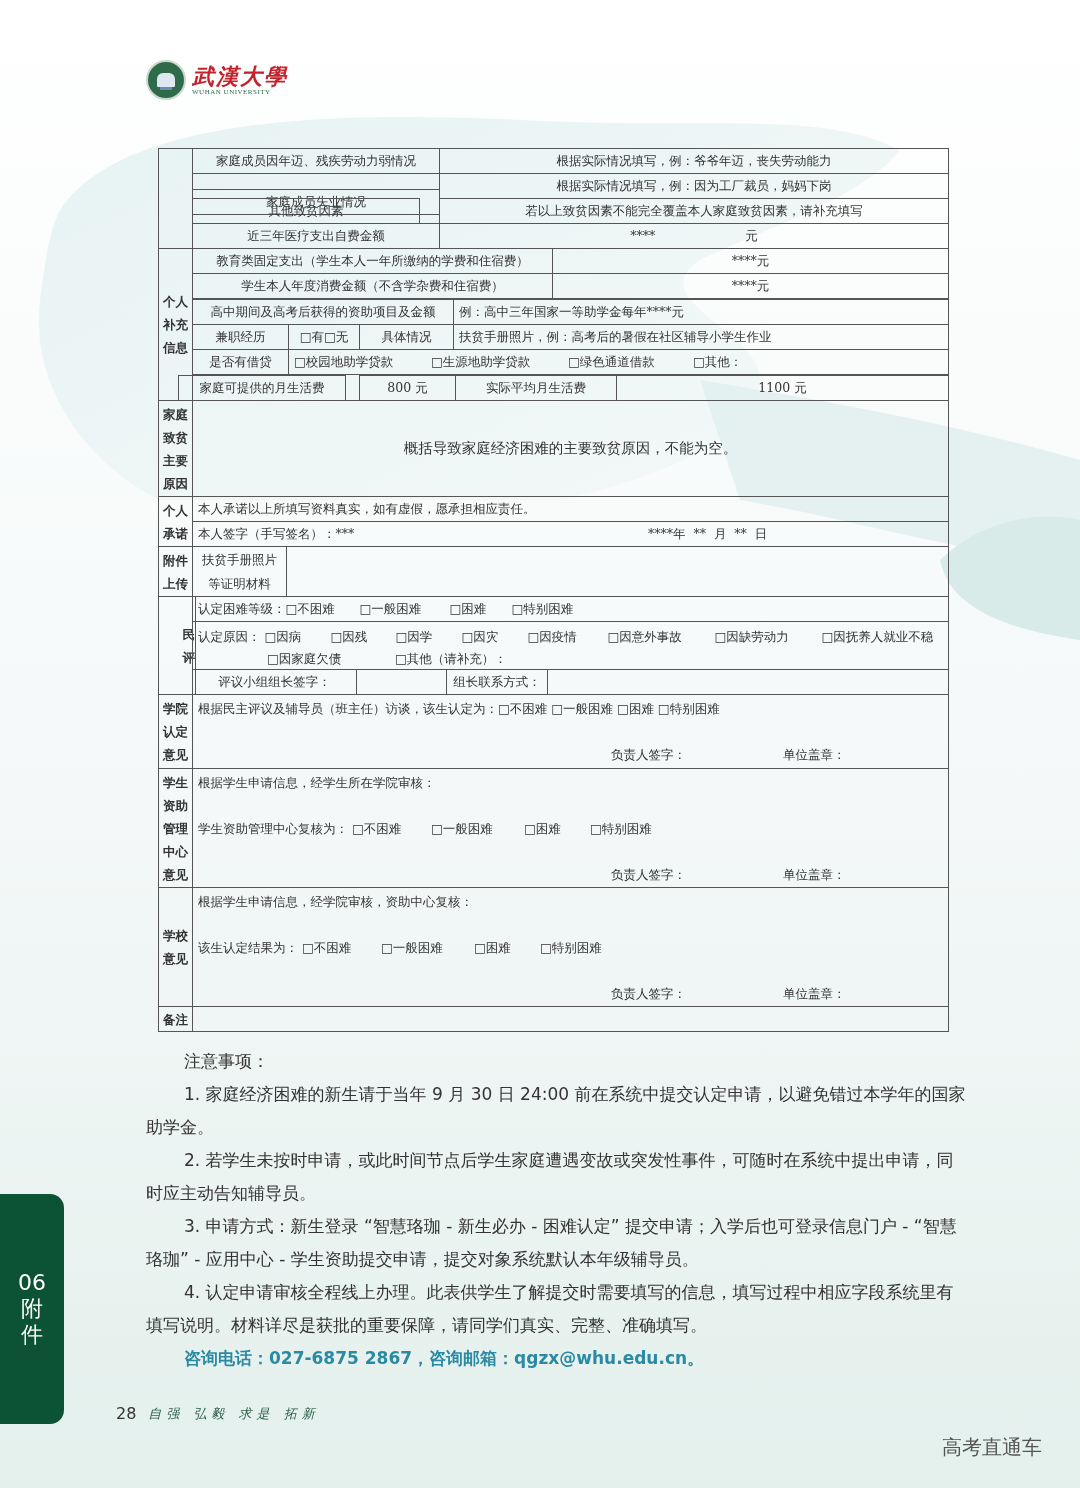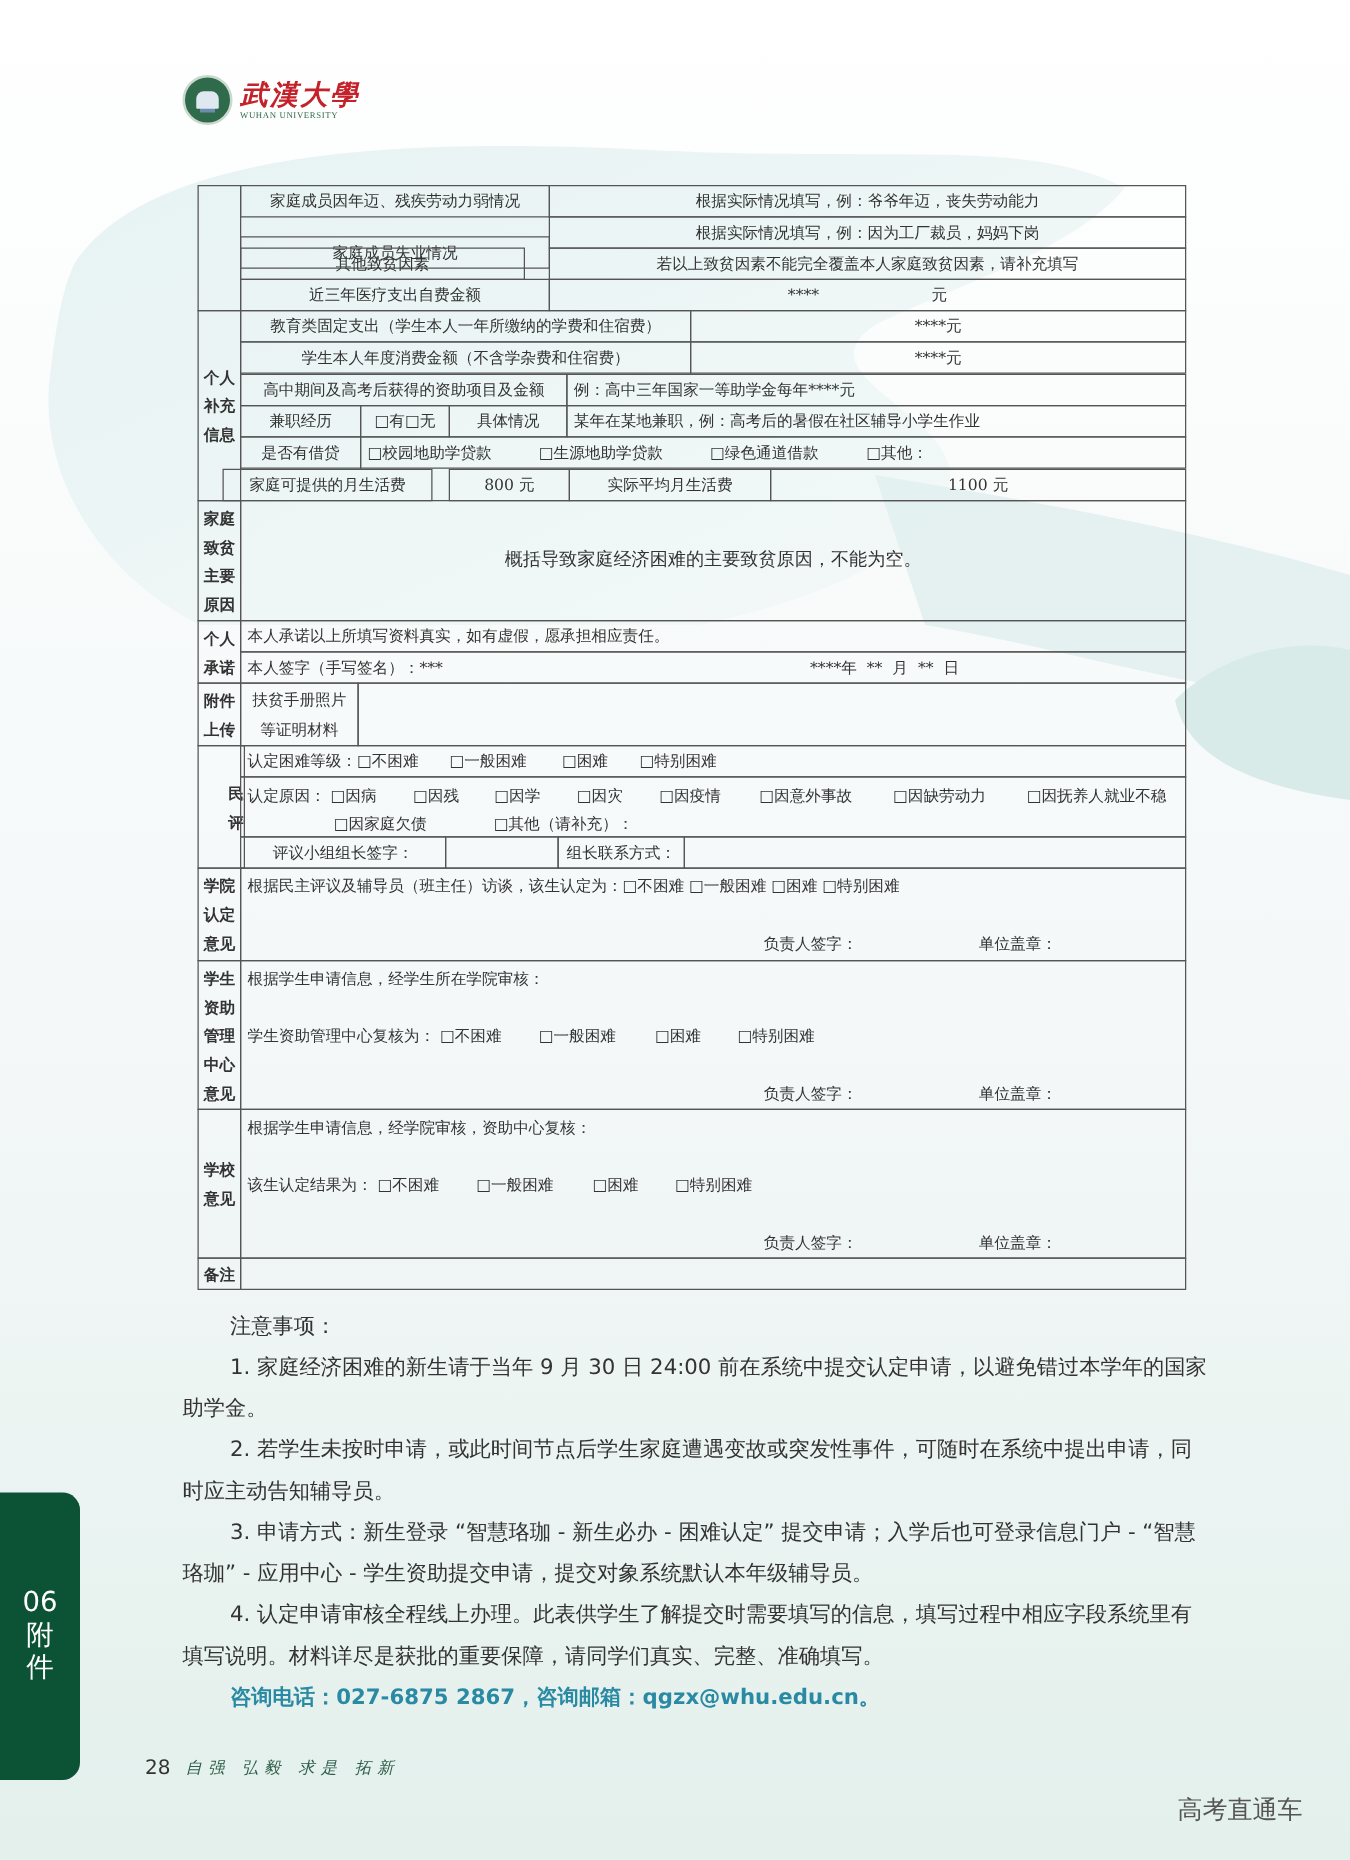--- a/index.html
+++ b/index.html
@@ -81,21 +81,21 @@
   </div>
   <div class="cell c" style="left:34px;top:100px;width:361px;height:26px;">教育类固定支出（学生本人一年所缴纳的学费和住宿费）</div>
   <div class="cell c" style="left:394px;top:100px;width:397px;height:26px;">****元</div>
   <div class="cell c" style="left:34px;top:125px;width:361px;height:26px;">学生本人年度消费金额（不含学杂费和住宿费）</div>
   <div class="cell c" style="left:394px;top:125px;width:397px;height:26px;">****元</div>
   <div class="cell c" style="left:34px;top:151px;width:262px;height:26px;">高中期间及高考后获得的资助项目及金额</div>
   <div class="cell l" style="left:295px;top:151px;width:496px;height:26px;">例：高中三年国家一等助学金每年****元</div>
   <div class="cell c" style="left:34px;top:176px;width:97px;height:26px;">兼职经历</div>
   <div class="cell c" style="left:130px;top:176px;width:72px;height:26px;">□有□无</div>
   <div class="cell c" style="left:201px;top:176px;width:95px;height:26px;">具体情况</div>
-  <div class="cell l" style="left:295px;top:176px;width:496px;height:26px;">某年在某地兼职，例：高考后的暑假在社区辅导小学生作业</div>
+  <div class="cell l" style="left:295px;top:176px;width:496px;height:26px;">扶贫手册照片，例：高考后的暑假在社区辅导小学生作业</div>
   <div class="cell c" style="left:34px;top:201px;width:97px;height:26px;">是否有借贷</div>
   <div class="cell l" style="left:130px;top:201px;width:661px;height:26px;">
     <span style="width:137px;display:inline-block;">□校园地助学贷款</span>
     <span style="width:137px;display:inline-block;">□生源地助学贷款</span>
     <span style="width:125px;display:inline-block;">□绿色通道借款</span>
     <span>□其他：</span>
   </div>
   <div class="cell c" style="left:20px;top:227px;width:168px;height:26px;">家庭可提供的月生活费</div>
   <div class="cell c" style="left:201px;top:227px;width:97px;height:26px;">800 元</div>
   <div class="cell c" style="left:297px;top:227px;width:162px;height:26px;">实际平均月生活费</div>

